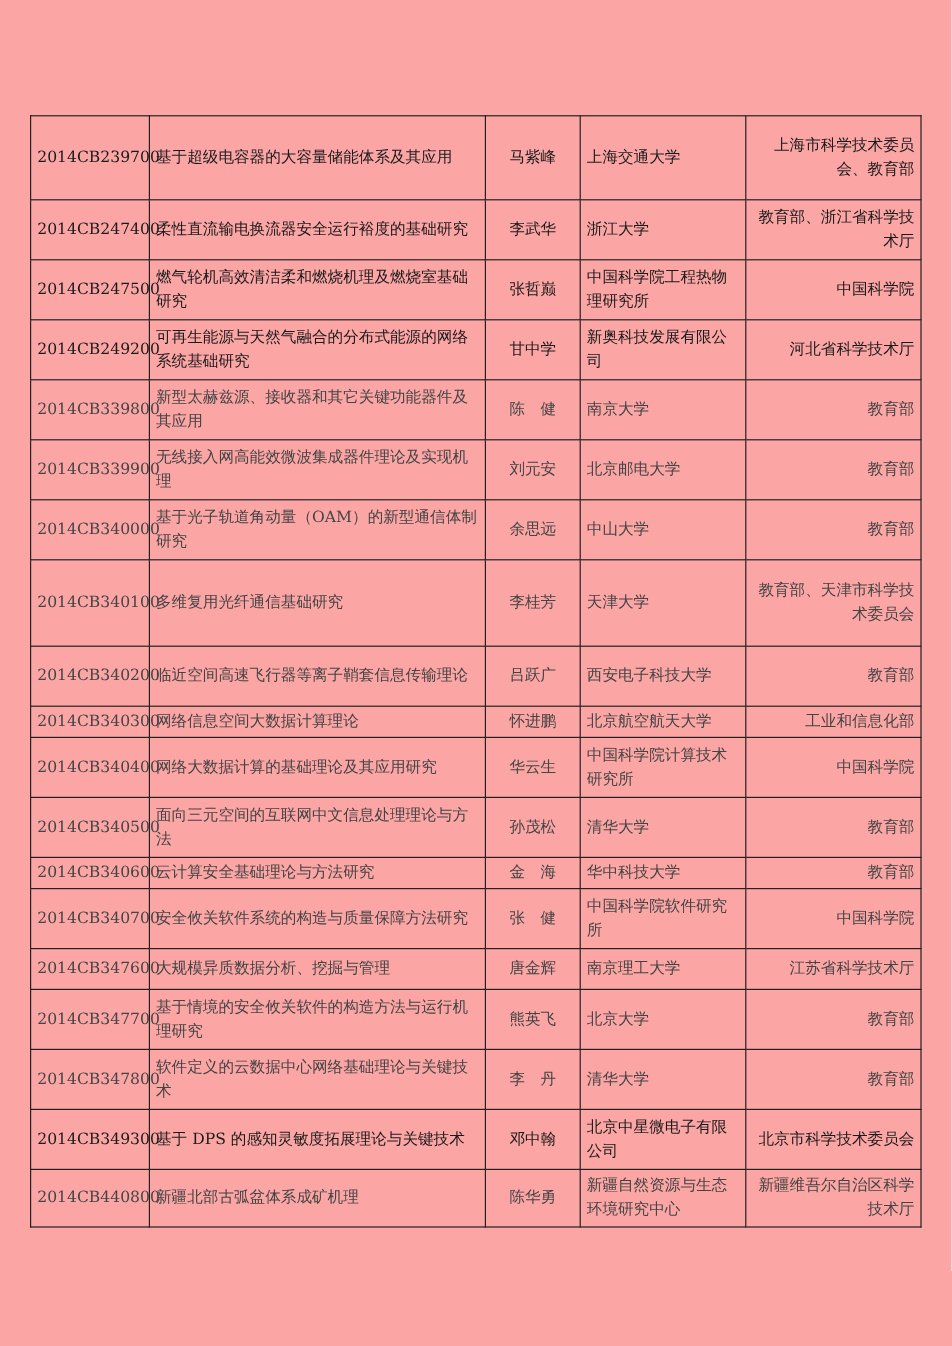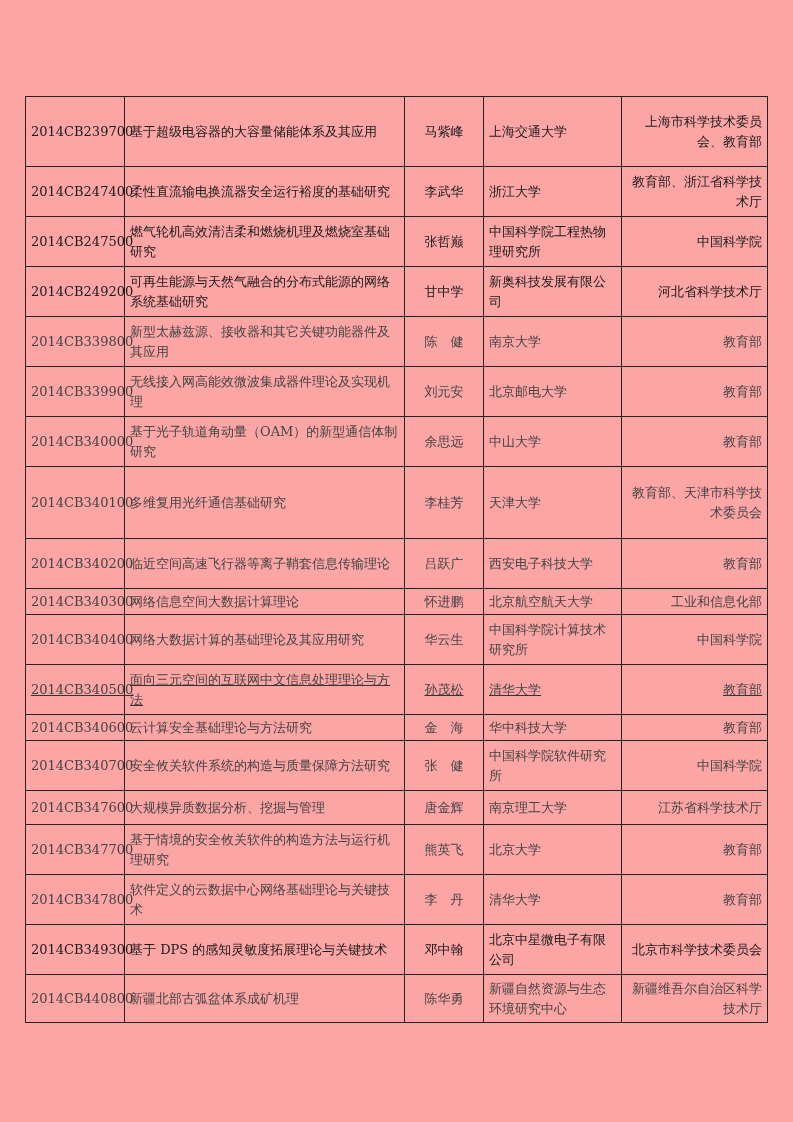--- a/index.html
+++ b/index.html
@@ -106,21 +106,21 @@
           <td class="c-org">北京航空航天大学</td>
           <td class="c-dept">工业和信息化部</td>
         </tr>
         <tr style="height: 50px;">
           <td class="c-id">2014CB340400</td>
           <td class="c-title">网络大数据计算的基础理论及其应用研究</td>
           <td class="c-person">华云生</td>
           <td class="c-org">中国科学院计算技术研究所</td>
           <td class="c-dept">中国科学院</td>
         </tr>
-        <tr style="height: 50px; text-decoration: underline;">
+        <tr style="height: 50px;">
           <td class="c-id">2014CB340500</td>
           <td class="c-title">面向三元空间的互联网中文信息处理理论与方法</td>
           <td class="c-person">孙茂松</td>
           <td class="c-org">清华大学</td>
           <td class="c-dept">教育部</td>
         </tr>
         <tr style="height: 26px;">
           <td class="c-id">2014CB340600</td>
           <td class="c-title">云计算安全基础理论与方法研究</td>
           <td class="c-person">金　海</td>

